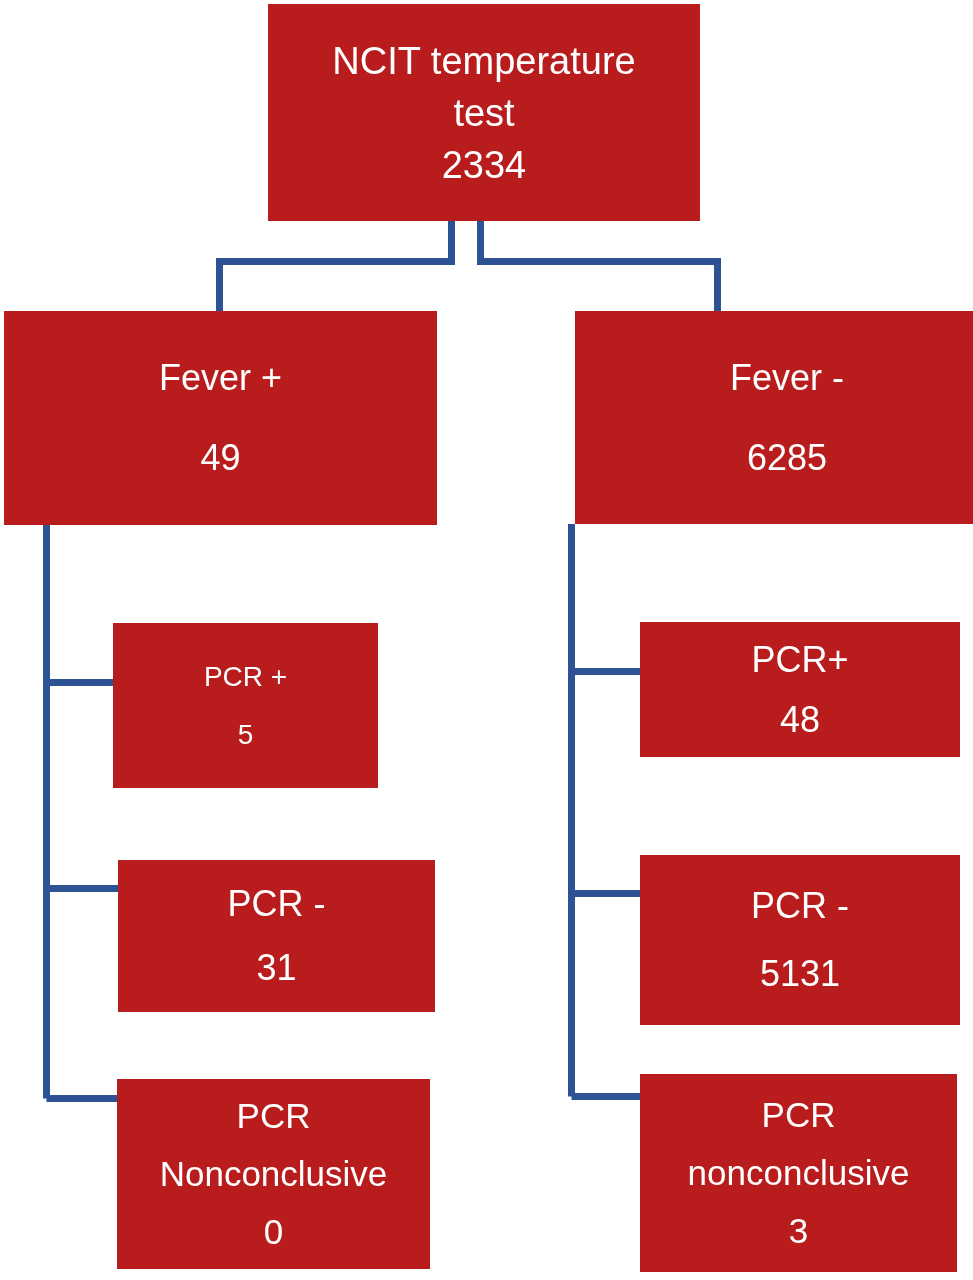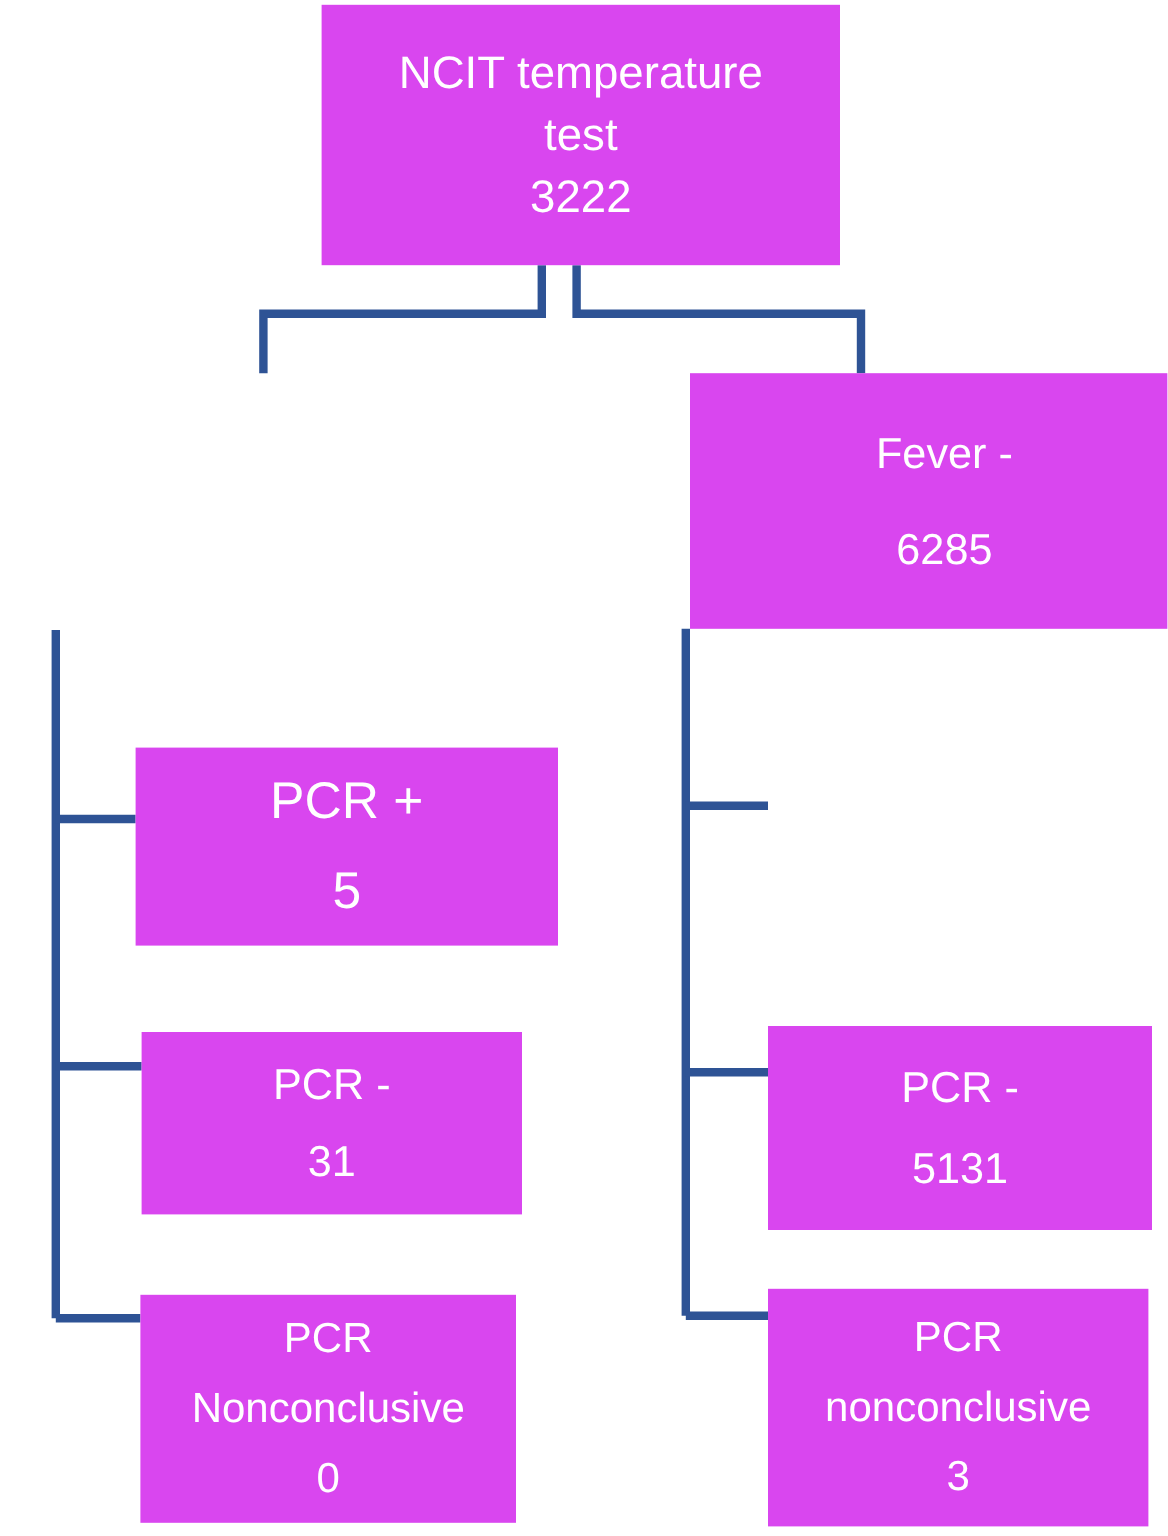--- a/index.html
+++ b/index.html
@@ -12,21 +12,21 @@
   }
   #flowchart-canvas {
     position: relative;
     width: 973px;
     height: 1280px;
     background: #ffffff;
     overflow: hidden;
   }
   .node-box {
     position: absolute;
-    background: #d946ef;
+    background: #b91c1c;
     color: #ffffff;
     display: flex;
     flex-direction: column;
     align-items: center;
     justify-content: center;
     text-align: center;
     box-sizing: border-box;
     font-family: "Liberation Sans", sans-serif;
     font-weight: 400;
   }
@@ -62,23 +62,23 @@
     height: 213px;
     font-size: 36px;
     margin-left: 44px;
   }
   #node-fever-negative .node-line { margin: 19px 0; }
 
   
   #node-left-pcr-positive {
     left: 113px;
     top: 623px;
-    width: 352px;
+    width: 265px;
     height: 165px;
-    font-size: 43px;
+    font-size: 28px;
   }
   #node-left-pcr-positive .node-line { margin: 13px 0; }
 
   #node-left-pcr-negative {
     left: 118px;
     top: 860px;
     width: 317px;
     height: 152px;
     font-size: 36px;
   }
@@ -158,23 +158,27 @@
     <path class="conn" d="M 571.5 524 L 571.5 1096.5"></path>
 
     <path class="conn" d="M 571.5 671.5 L 640 671.5"></path>
     <path class="conn" d="M 571.5 893.5 L 640 893.5"></path>
     <path class="conn" d="M 571.5 1096.5 L 640 1096.5"></path>
   </svg>
 
   <div class="node-box" id="node-root">
     <span class="node-line">NCIT temperature</span>
     <span class="node-line">test</span>
-    <span class="node-line">3222</span>
-  </div>
-
+    <span class="node-line">2334</span>
+  </div>
+
+  <div class="node-box" id="node-fever-positive">
+    <span class="node-line">Fever +</span>
+    <span class="node-line">49</span>
+  </div>
 
   <div class="node-box" id="node-fever-negative">
     <span class="node-line">Fever -</span>
     <span class="node-line">6285</span>
   </div>
 
   <div class="node-box" id="node-left-pcr-positive">
     <span class="node-line">PCR +</span>
     <span class="node-line">5</span>
   </div>
@@ -183,20 +187,24 @@
     <span class="node-line">PCR -</span>
     <span class="node-line">31</span>
   </div>
 
   <div class="node-box" id="node-left-pcr-nonconclusive">
     <span class="node-line">PCR</span>
     <span class="node-line">Nonconclusive</span>
     <span class="node-line">0</span>
   </div>
 
+  <div class="node-box" id="node-right-pcr-positive">
+    <span class="node-line">PCR+</span>
+    <span class="node-line">48</span>
+  </div>
 
   <div class="node-box" id="node-right-pcr-negative">
     <span class="node-line">PCR -</span>
     <span class="node-line">5131</span>
   </div>
 
   <div class="node-box" id="node-right-pcr-nonconclusive">
     <span class="node-line">PCR</span>
     <span class="node-line">nonconclusive</span>
     <span class="node-line">3</span>

